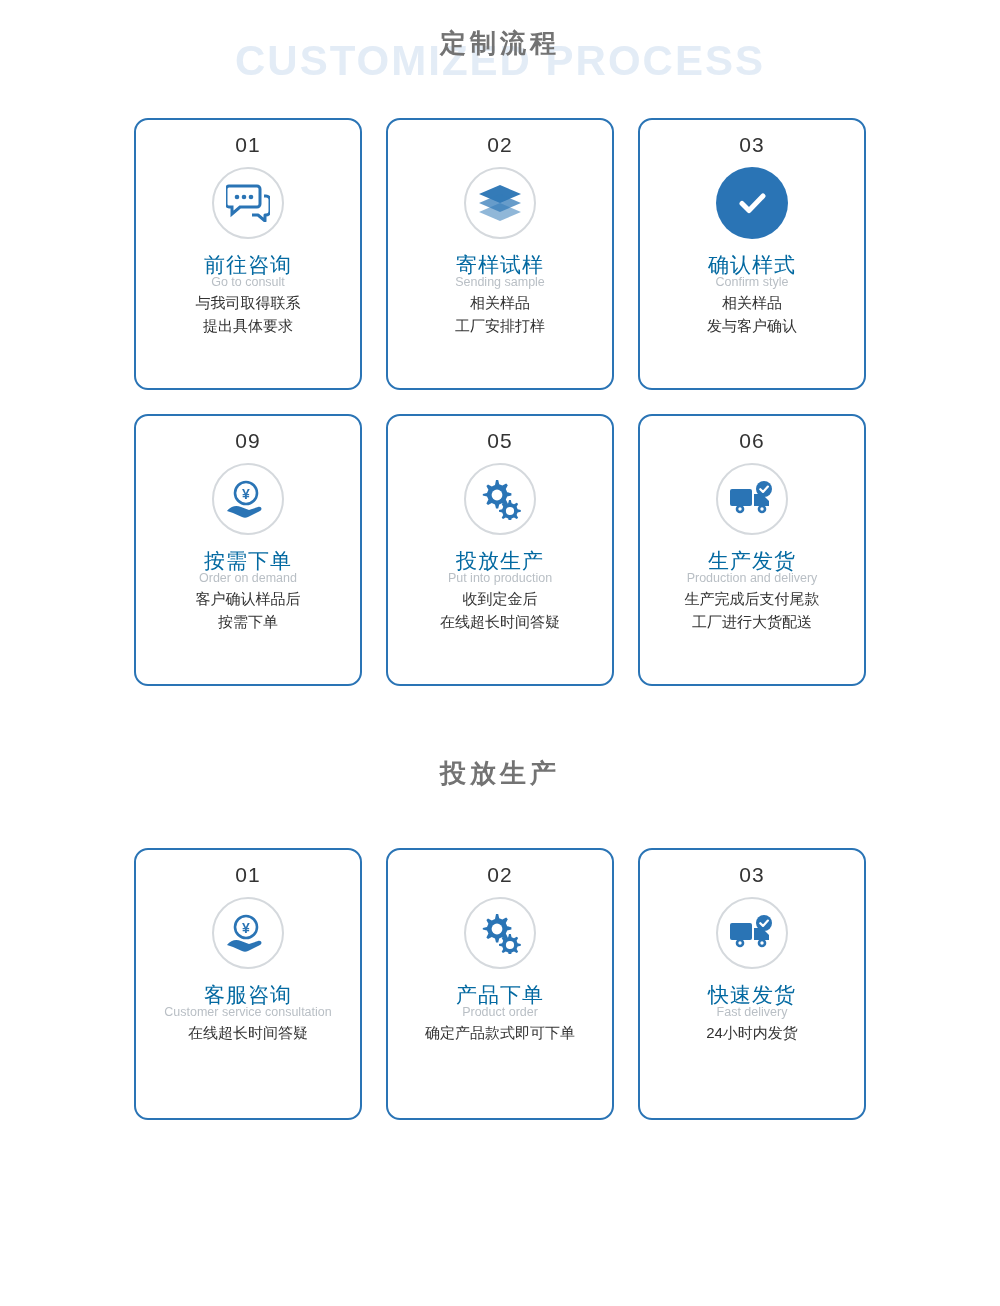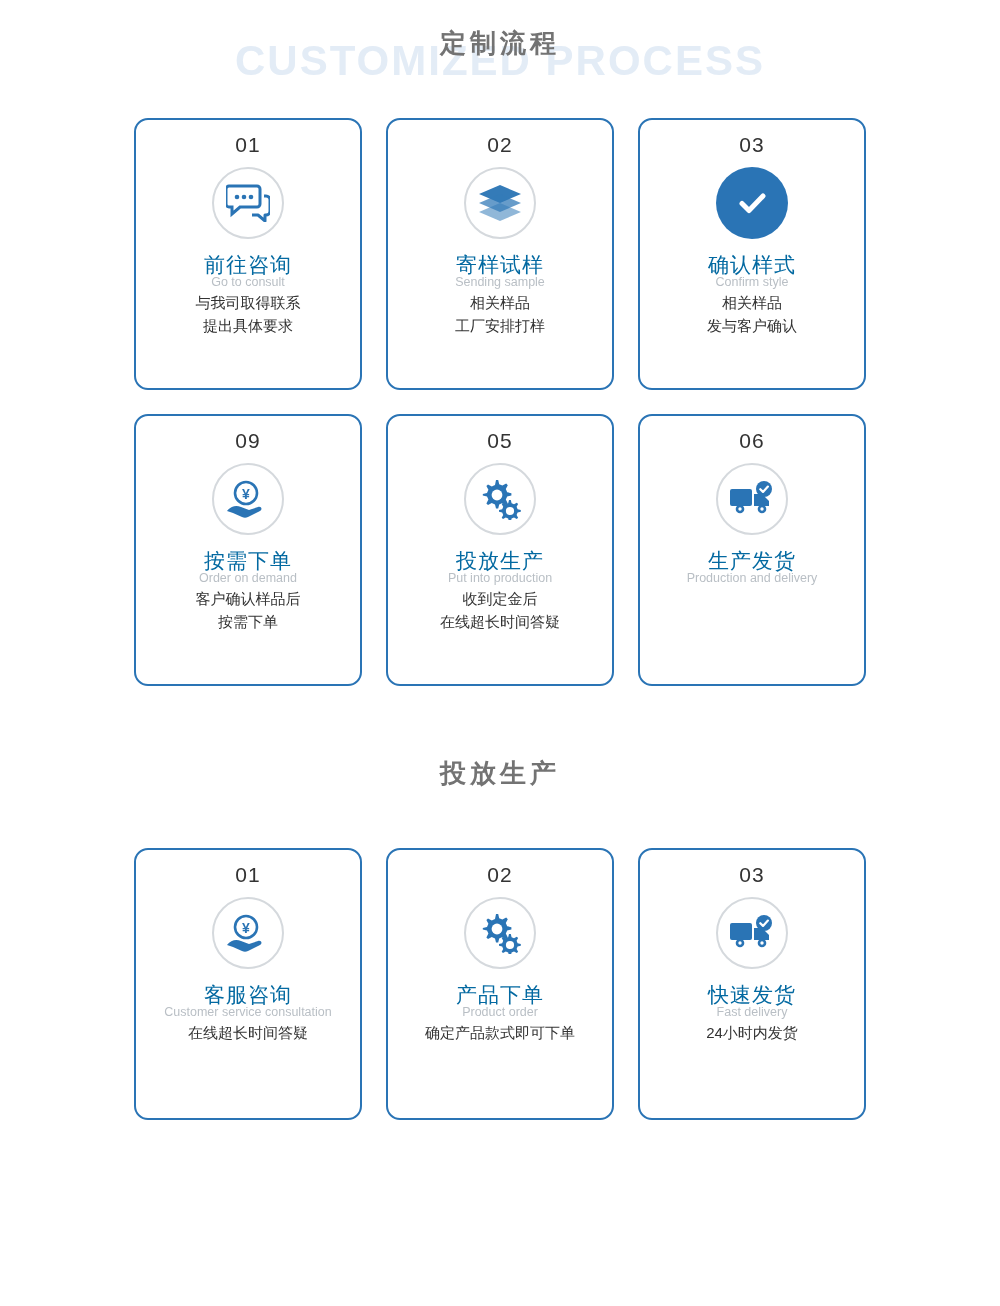--- a/index.html
+++ b/index.html
@@ -235,20 +235,24 @@
             <circle cx="34" cy="29" r="4.3"></circle>
             <circle cx="12" cy="29" r="1.7" fill="#ffffff"></circle>
             <circle cx="34" cy="29" r="1.7" fill="#ffffff"></circle>
             <circle cx="36" cy="9" r="8" fill="#2a74b5"></circle>
             <path d="M32.3 9.2 35 11.9 39.9 6.6" fill="none" stroke="#ffffff" stroke-width="2.2" stroke-linecap="round" stroke-linejoin="round"></path>
           </g>
         </svg>
       </div>
       <div class="title-cn">生产发货</div>
       <div class="title-en">Production and delivery</div>
+      <div class="desc">
+        <div>生产完成后支付尾款</div>
+        <div>工厂进行大货配送</div>
+      </div>
     </div>
 
   </div>
 
   <div class="spacer-a"></div>
 
   <div class="section-head">
     <div class="cn">投放生产</div>
   </div>
 

